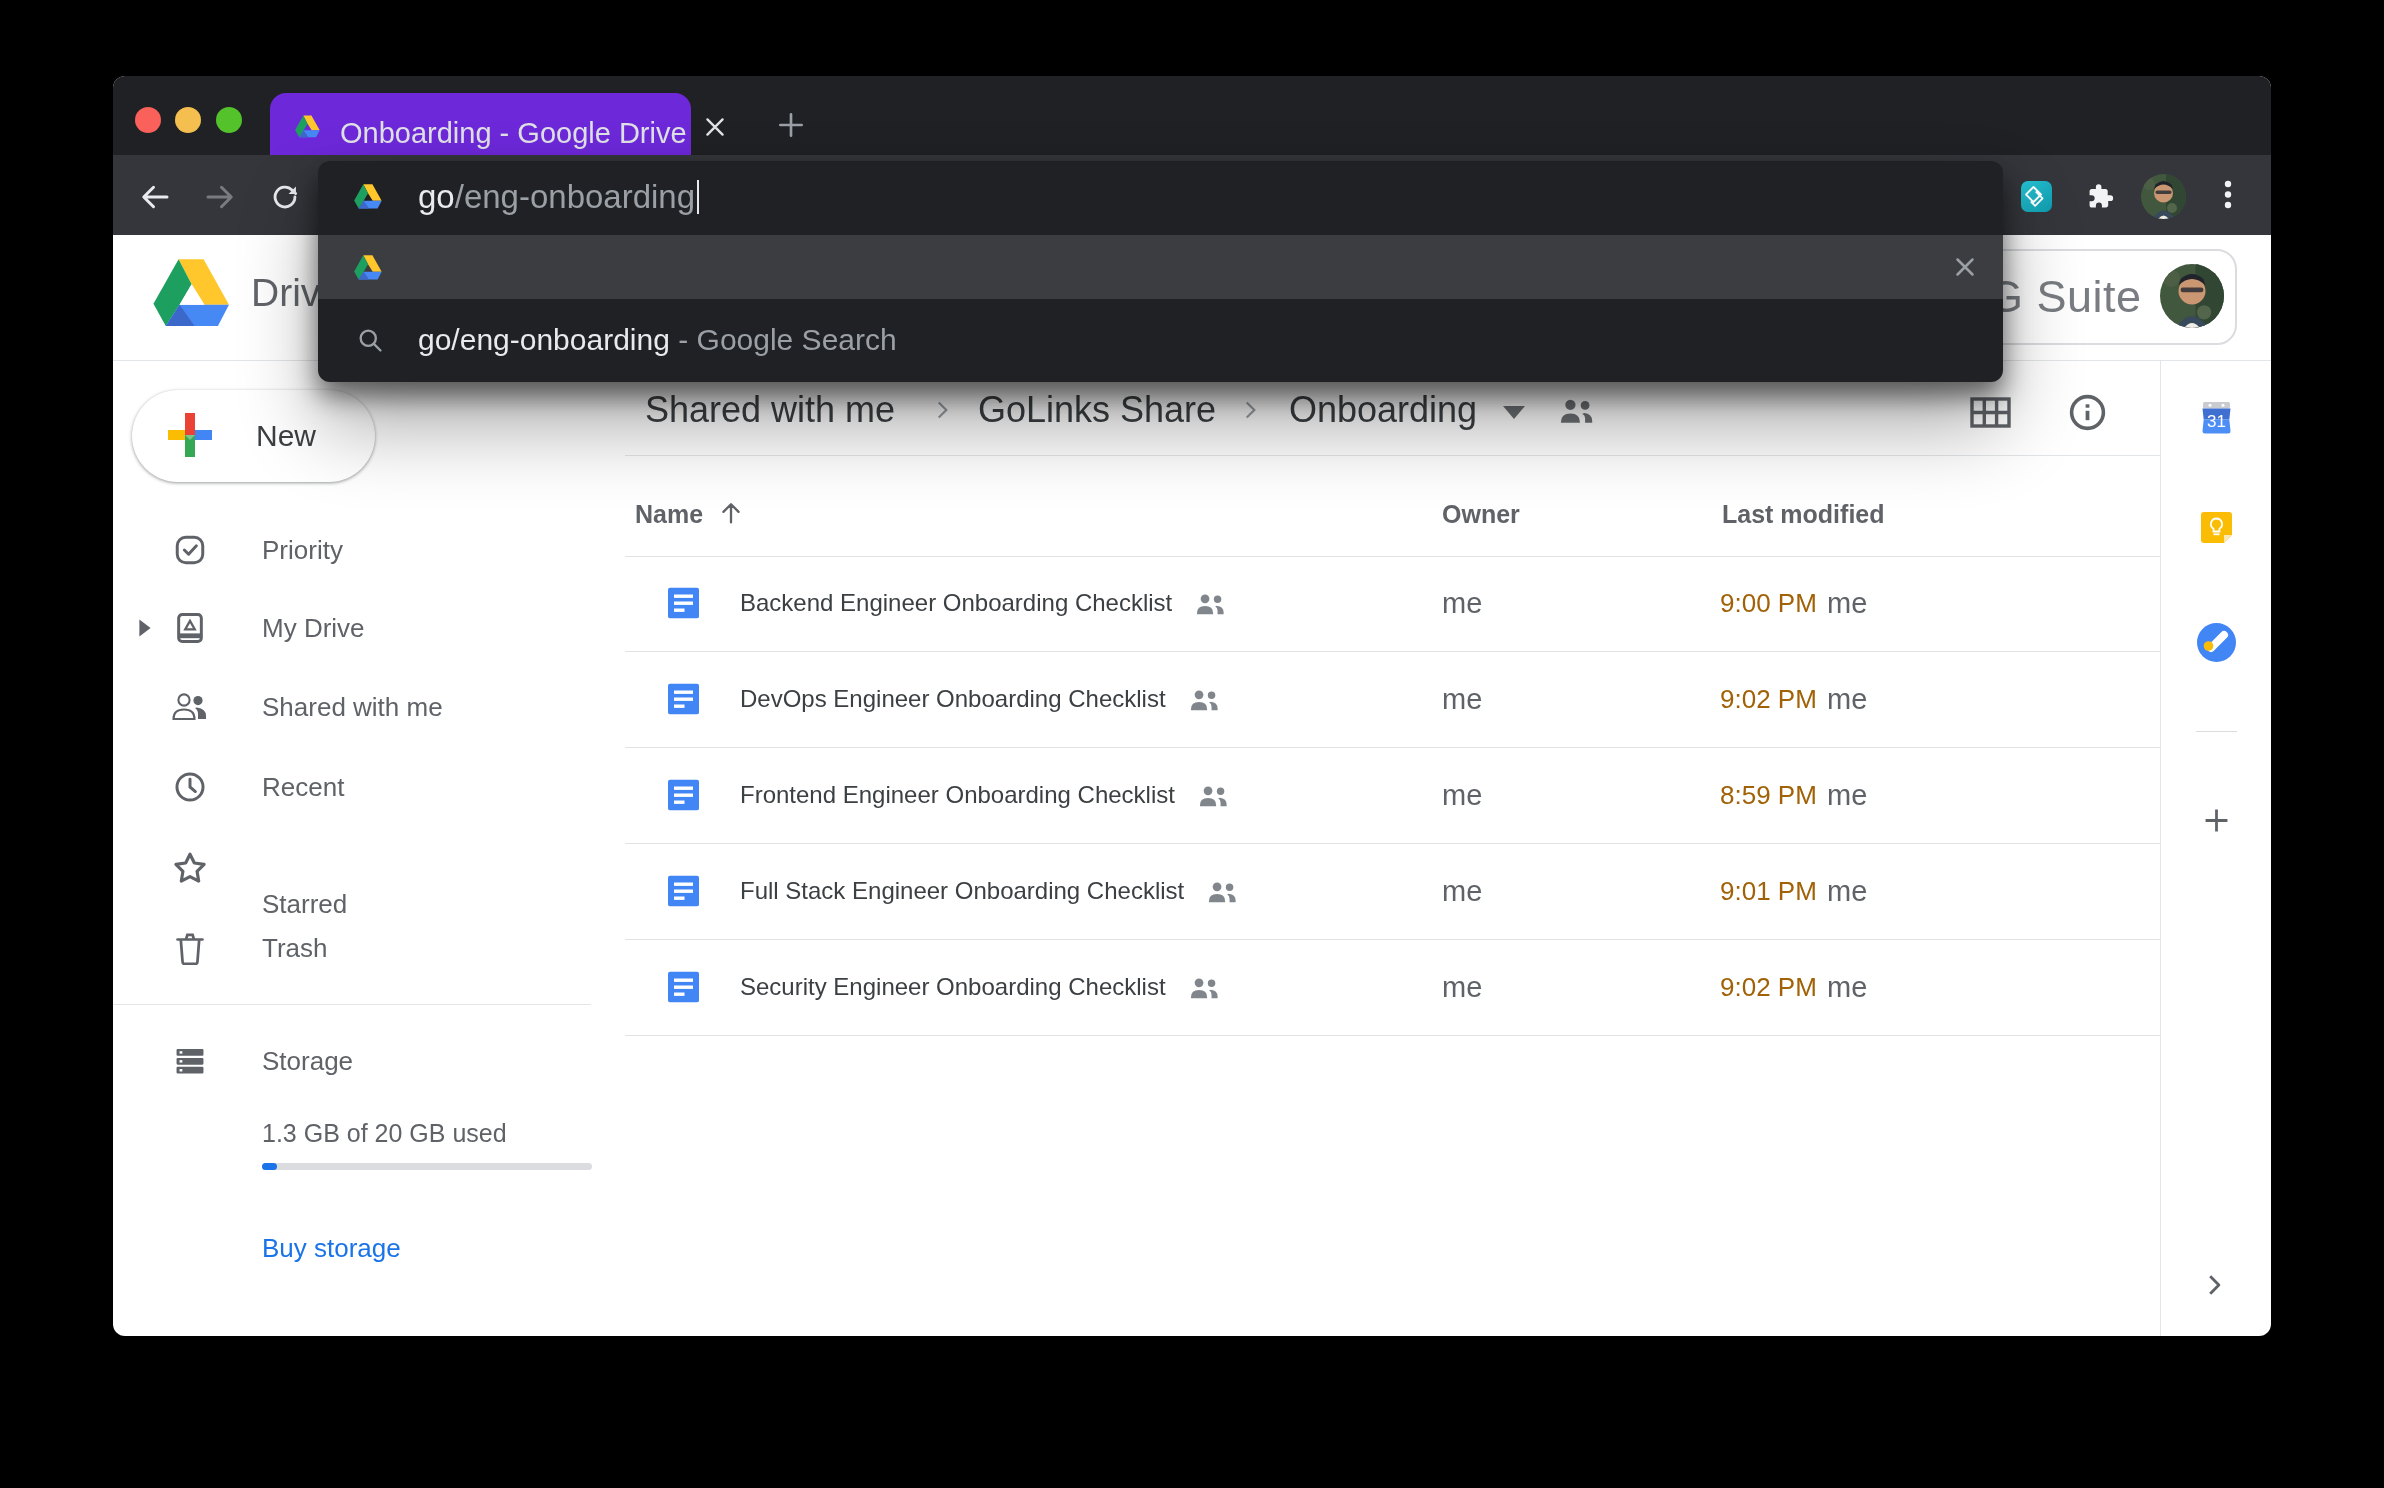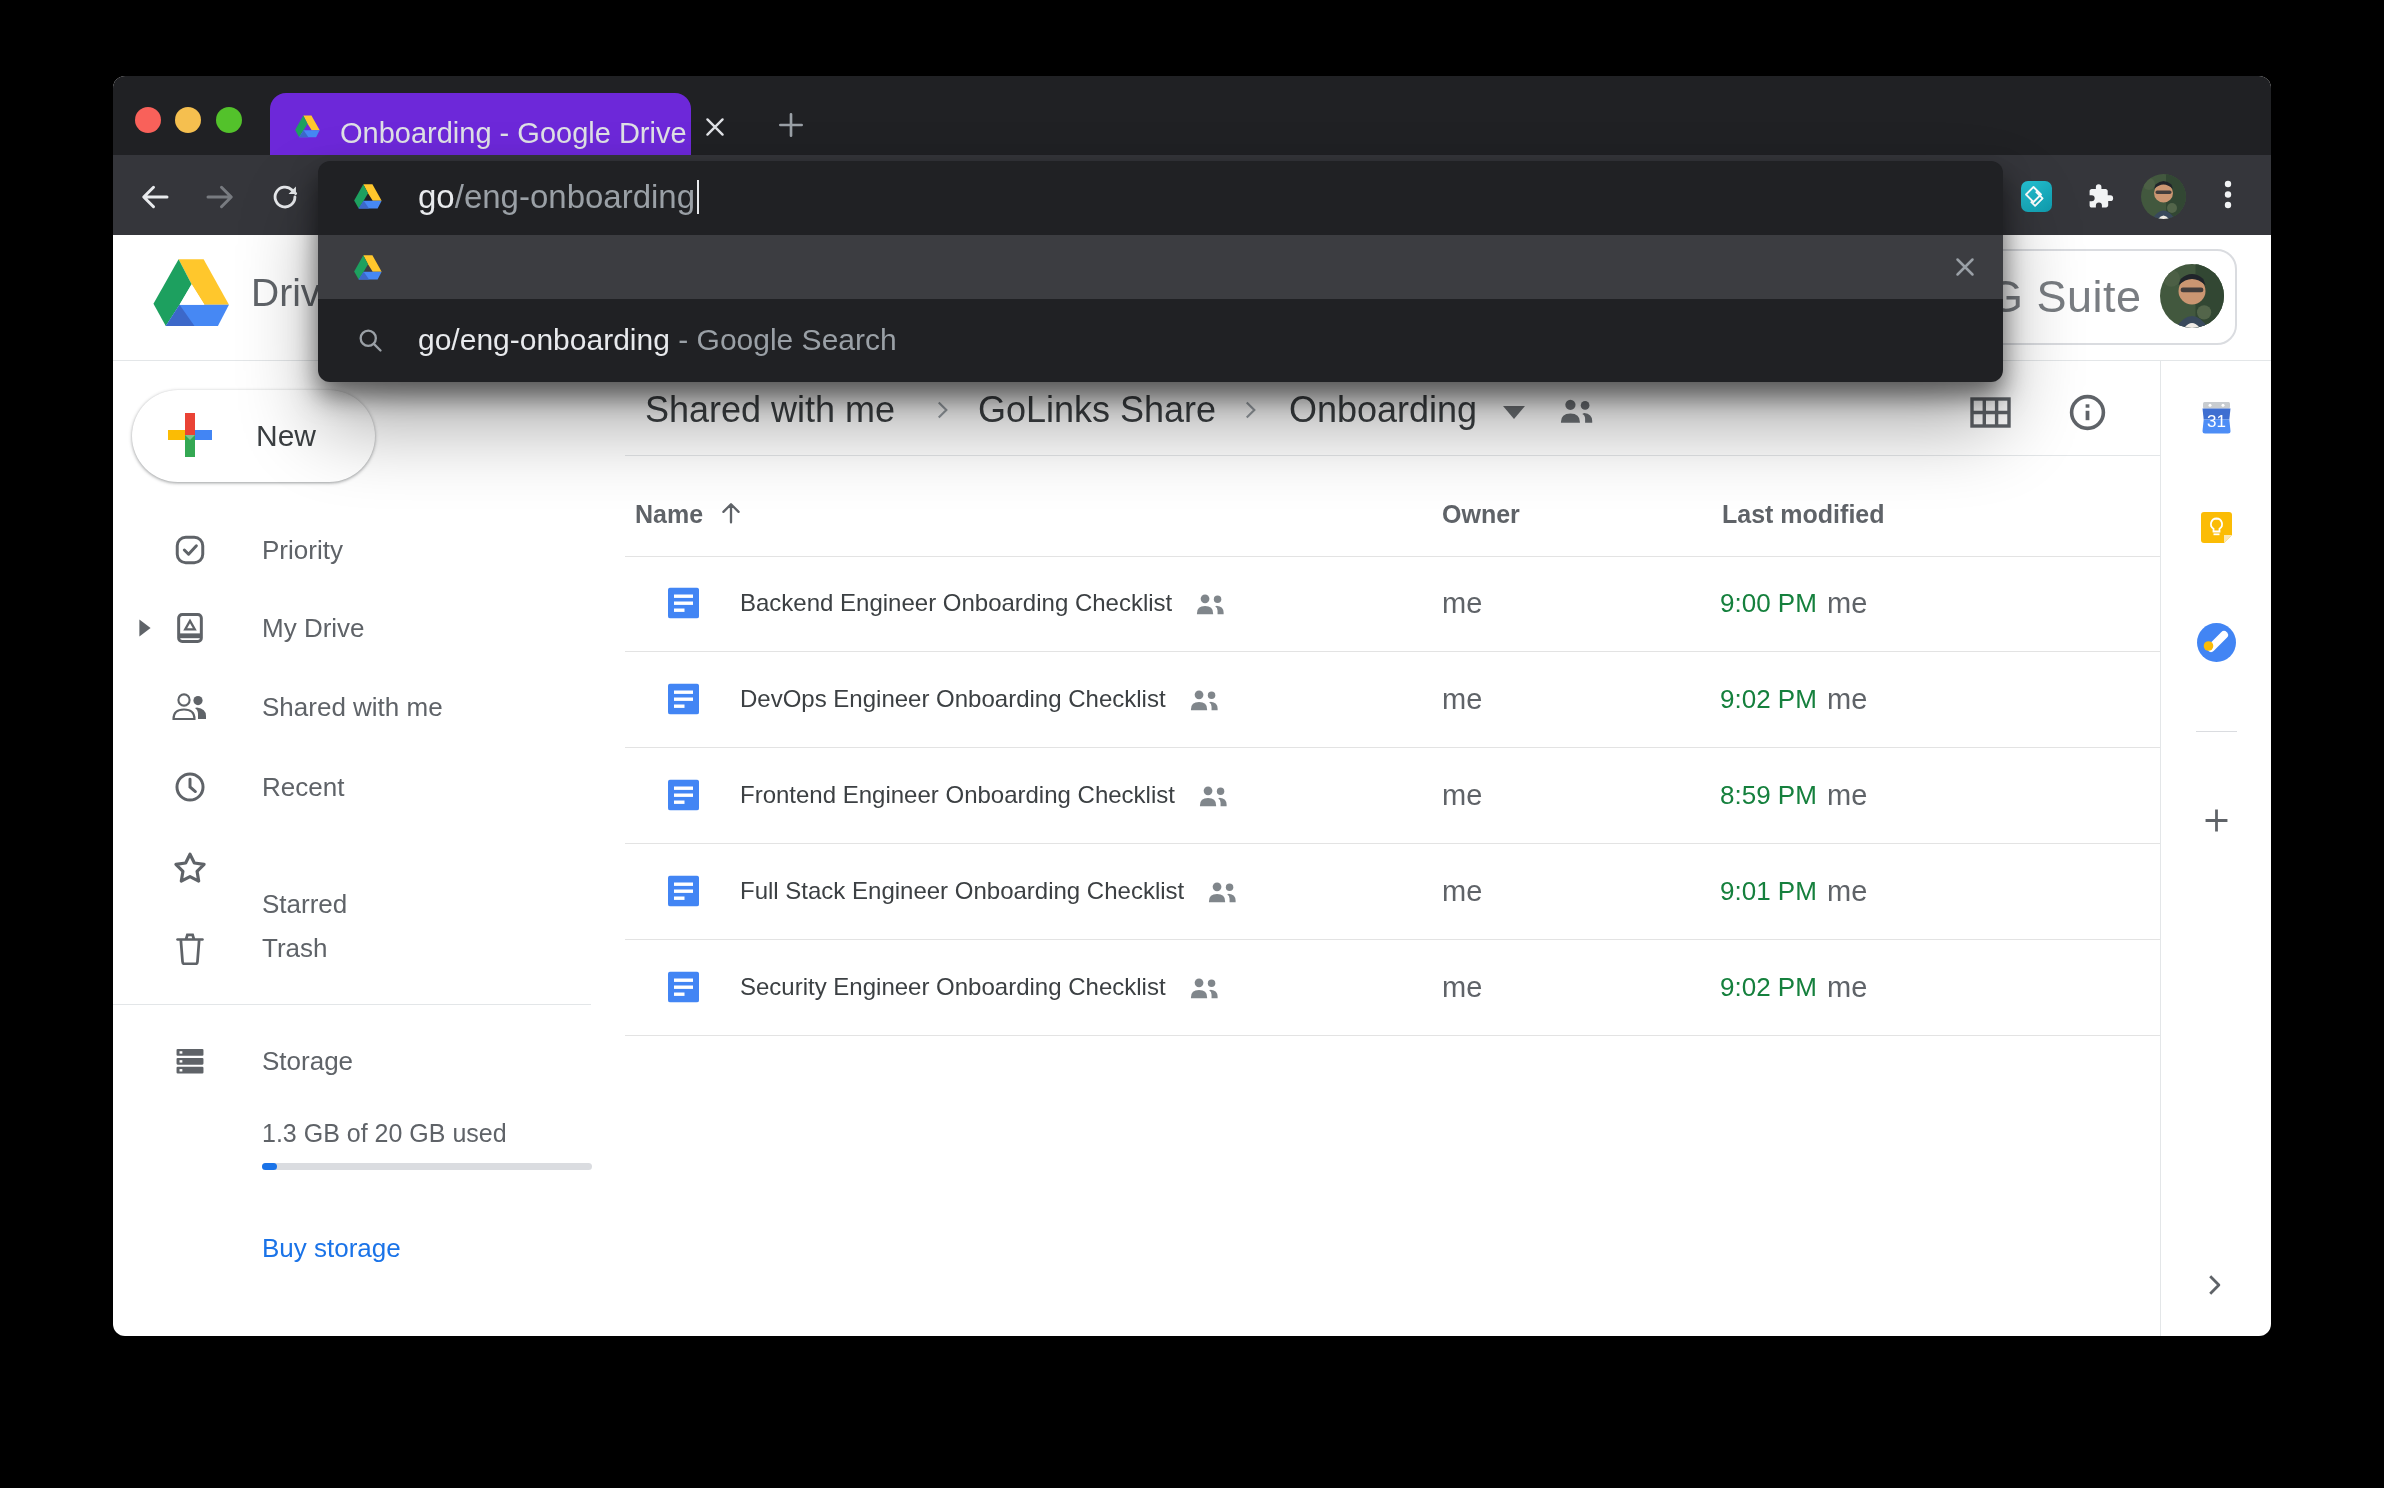--- a/index.html
+++ b/index.html
@@ -14,21 +14,21 @@
     border-radius:16px 16px 0 0; }
   .tl { position:absolute; top:31px; width:26px; height:26px; border-radius:50%; }
   #content { position:absolute; left:0; top:0; width:100%; height:100%; }
   #popup { position:absolute; left:205px; top:85px; width:1685px; height:221px;
     background:#202124; border-radius:12px; z-index:50;
     box-shadow:0 14px 26px rgba(0,0,0,.52), 0 44px 80px rgba(0,0,0,.33); }
   .navlab { position:absolute; left:149px; font-size:26px; color:#5f6368; transform:translateY(-50%); white-space:nowrap; }
   .rowline { position:absolute; left:512px; width:1535px; height:1px; background:#e3e3e3; }
   .rowtitle { position:absolute; left:627px; font-size:24px; font-weight:400; color:#3c4043; transform:translateY(-50%); white-space:nowrap; }
   .cme { position:absolute; left:1329px; font-size:29px; color:#5f6368; transform:translateY(-50%); }
-  .ctime { position:absolute; left:1607px; font-size:26px; color:#15803d; transform:translateY(-50%); }
+  .ctime { position:absolute; left:1607px; font-size:26px; color:#a16207; transform:translateY(-50%); }
   .cme2 { position:absolute; left:1714px; font-size:29px; color:#5f6368; transform:translateY(-50%); }
   .docicon { position:absolute; left:555px; width:31px; height:31px; transform:translateY(-50%); }
   .ppl { display:inline-block; vertical-align:-4px; margin-left:24px; }
 </style>
 </head>
 <body>
 <svg width="0" height="0" style="position:absolute">
   <defs>
     <g id="dlogo">
       <polygon points="25.9,0.2 51.3,0.2 77,46.4 52.1,46.4 39.1,25.6" fill="#ffc72c"></polygon>

